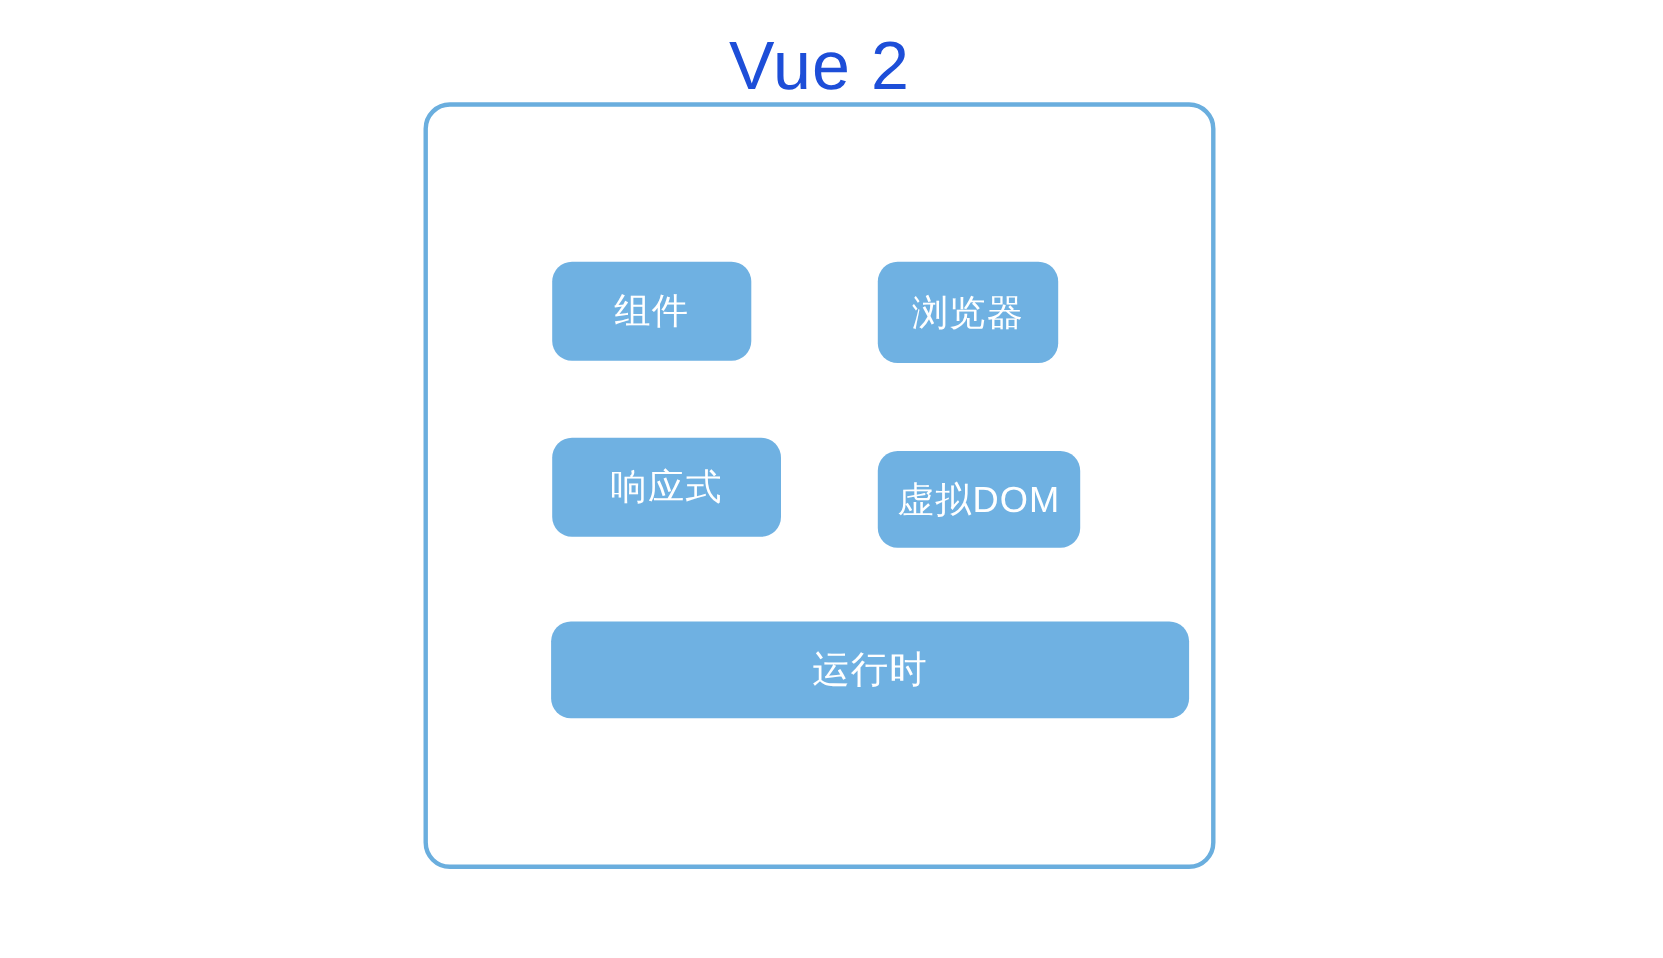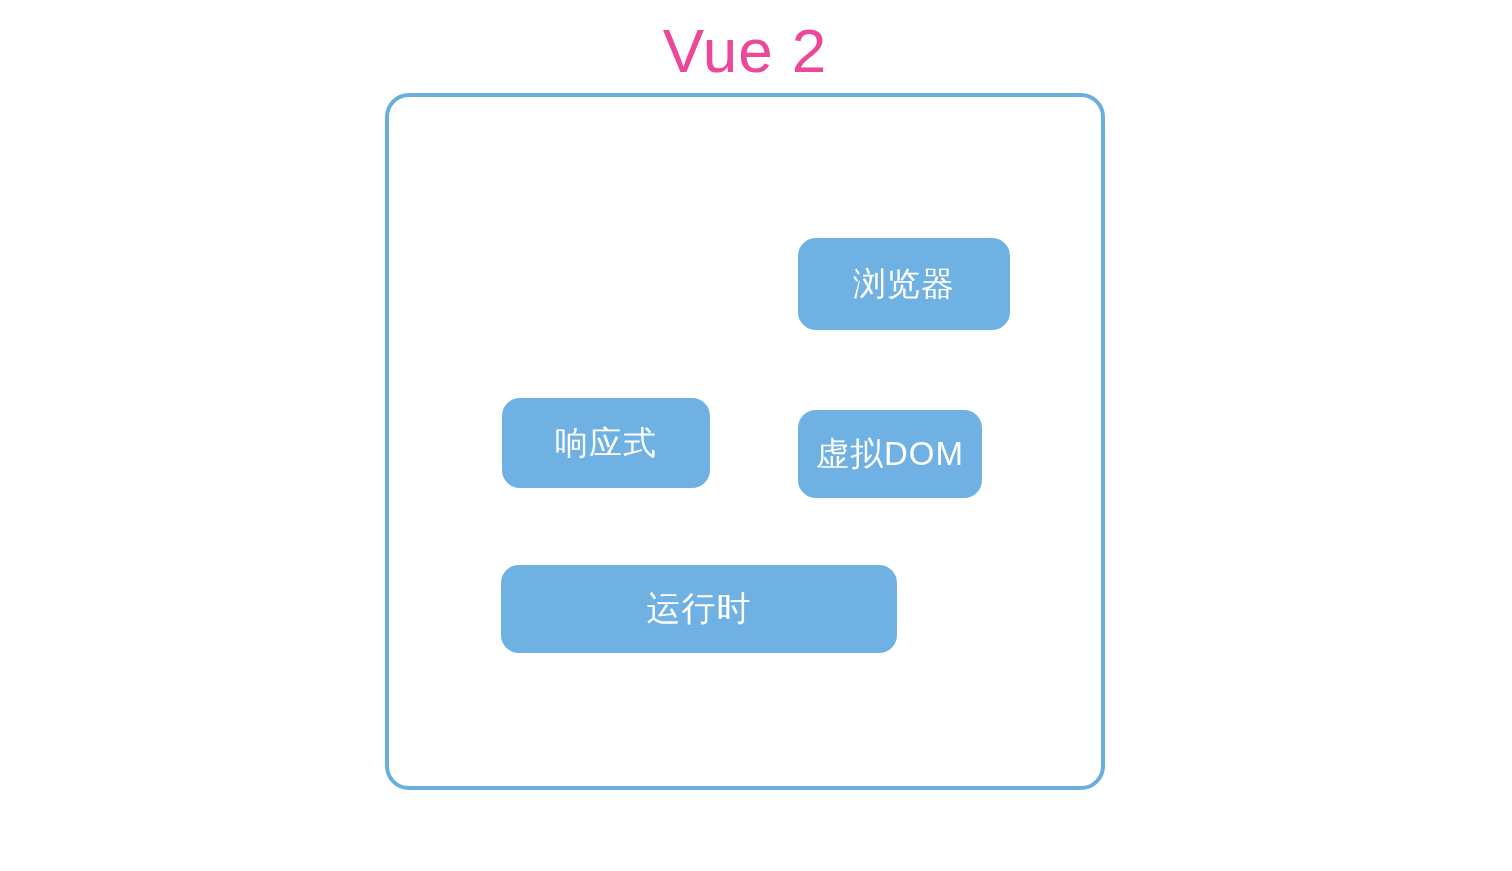--- a/index.html
+++ b/index.html
@@ -11,27 +11,27 @@
   .stage {
     position: relative;
     width: 1512px;
     height: 871px;
     background: #ffffff;
     overflow: hidden;
   }
   .diagram-title {
     position: absolute;
     left: 385px;
-    top: 18px;
+    top: 28px;
     width: 720px;
     text-align: center;
     font-size: 62px;
     line-height: 66px;
     font-weight: 400;
-    color: #ec4899;
+    color: #1d4ed8;
     letter-spacing: 1px;
   }
   .outer-container {
     position: absolute;
     left: 385px;
     top: 93px;
     width: 720px;
     height: 697px;
     border: 4px solid #6aaede;
     border-radius: 24px;
@@ -43,24 +43,24 @@
     background: #6fb1e2;
     border-radius: 18px;
     color: #ffffff;
     font-size: 33px;
     display: flex;
     align-items: center;
     justify-content: center;
     letter-spacing: 1px;
   }
   .node-component  { left: 502px; top: 238px; width: 181px; height: 90px; }
-  .node-browser    { left: 798px; top: 238px; width: 212px; height: 92px; }
+  .node-browser    { left: 798px; top: 238px; width: 164px; height: 92px; }
   .node-reactivity { left: 502px; top: 398px; width: 208px; height: 90px; }
   .node-vdom       { left: 798px; top: 410px; width: 184px; height: 88px; }
-  .node-runtime    { left: 501px; top: 565px; width: 396px; height: 88px; font-size: 34px; }
+  .node-runtime    { left: 501px; top: 565px; width: 580px; height: 88px; font-size: 34px; }
 
   
   .watermark {
     position: absolute;
     right: 0px;
     bottom: 0px;
     width: 190px;
     height: 50px;
   }
   .wm-community {
@@ -124,20 +124,21 @@
 </style>
 </head>
 <body>
 
 <div class="stage">
 
   <div class="diagram-title">Vue 2</div>
 
   <div class="outer-container"></div>
 
+  <div class="node node-component">组件</div>
 
   <div class="node node-browser">浏览器</div>
 
   <div class="node node-reactivity">响应式</div>
 
   <div class="node node-vdom">虚拟DOM</div>
 
   <div class="node node-runtime">运行时</div>
 
 

